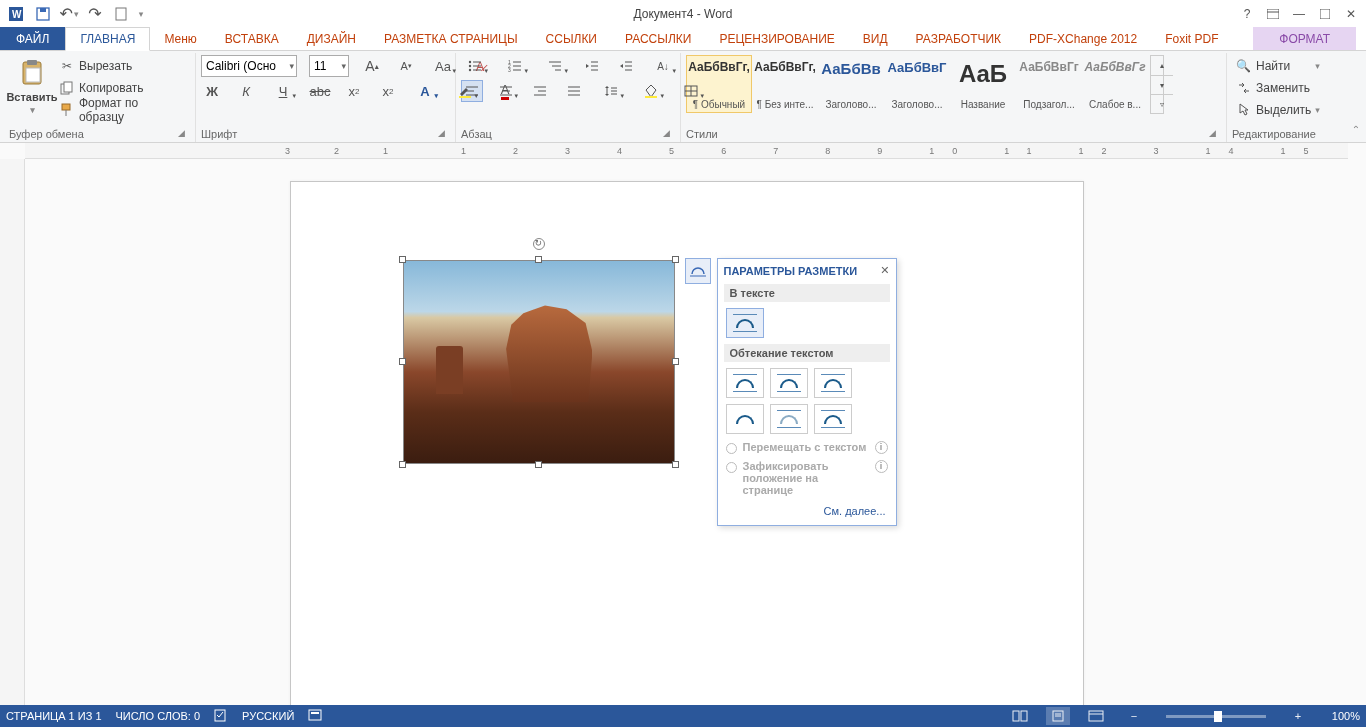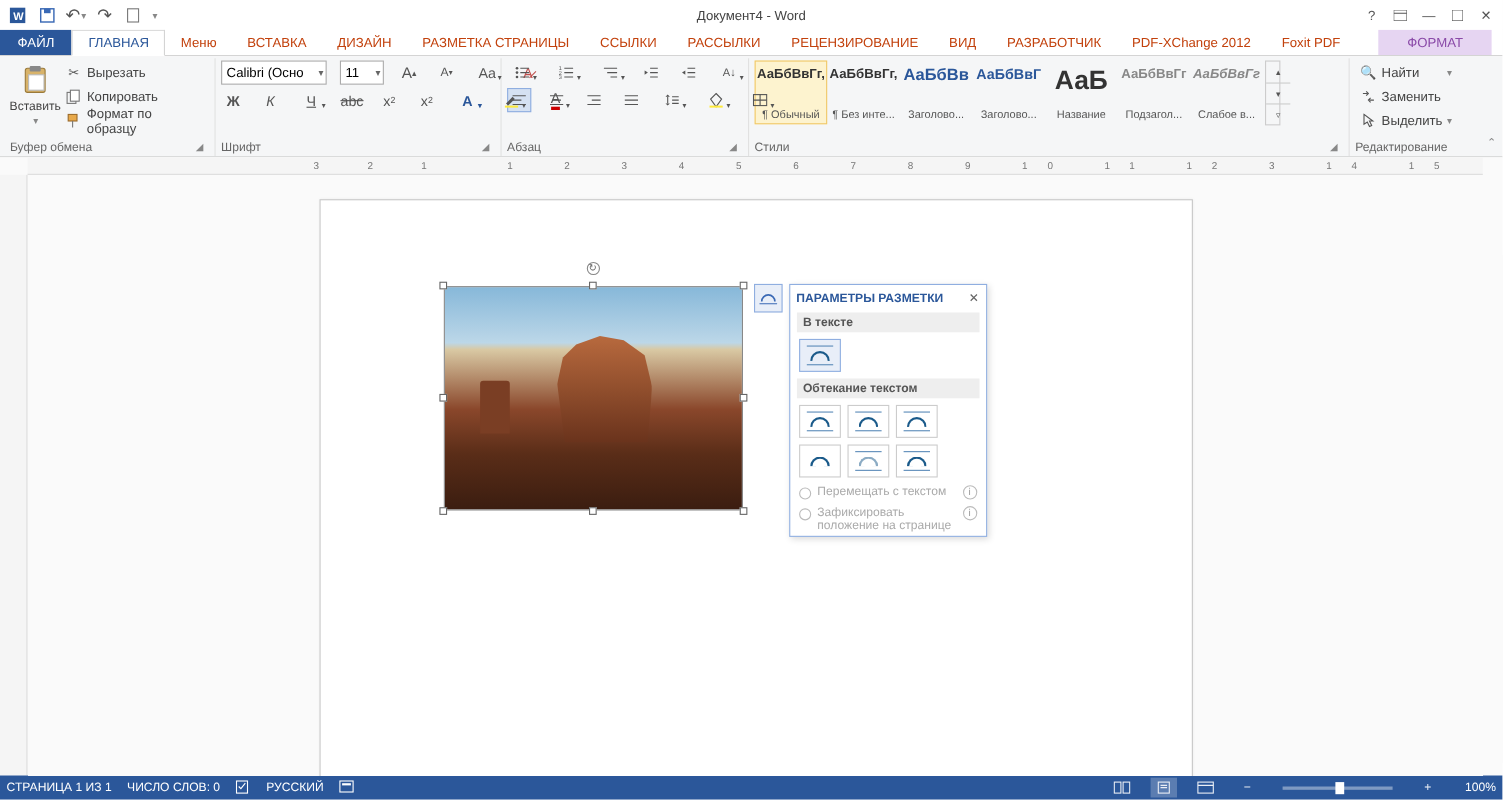--- a/index.html
+++ b/index.html
@@ -20,21 +20,21 @@
 .tab.active { background:#fff; border:1px solid #d4d4d4; border-bottom:1px solid #fff; margin-bottom:-1px; color:#2b579a; }
 .tab.context { background:#e6d5f2; color:#8a4aa8; margin-left:auto; margin-right:10px; padding:0 26px; }
 
 
 .ribbon { height:92px; background:#f5f6f7; border-bottom:1px solid #d4d4d4; display:flex; padding:2px 4px 0 4px; overflow:hidden; position:relative; }
 .group { border-right:1px solid #e1e1e1; padding:2px 5px 0 5px; display:flex; flex-direction:column; }
 .group-body { flex:1; display:flex; align-items:flex-start; }
 .group-label { font-size:11px; color:#666; text-align:left; padding:1px 0 2px; position:relative; }
 .group-label .launcher { position:absolute; right:0; bottom:2px; width:12px; height:12px; font-size:9px; color:#888; cursor:pointer; }
 
-.big-btn { width:46px; display:flex; flex-direction:column; align-items:center; gap:2px; cursor:pointer; padding:2px; font-size:11px; color:#444; }
+.big-btn { width:46px; display:flex; flex-direction:column; align-items:center; gap:2px; cursor:pointer; padding:2px; font-size:11px; color:#444;font-weight:bold; }
 .big-icon { width:32px; height:32px; display:flex; align-items:center; justify-content:center; }
 .stack3 { display:flex; flex-direction:column; gap:1px; }
 .small-row { display:flex; align-items:center; gap:4px; font-size:12px; color:#444; padding:1px 4px; cursor:pointer; height:21px; }
 .sm-icon { width:16px; height:16px; display:flex; align-items:center; justify-content:center; color:#555; }
 
 .font-row1 { display:flex; align-items:center; gap:12px; }
 .combo { height:22px; border:1px solid #ababab; background:#fff; font-size:12px; display:flex; align-items:center; padding:0 14px 0 4px; position:relative; cursor:pointer; }
 .combo::after { content:"▾"; position:absolute; right:2px; font-size:9px; color:#666; }
 .icon-btn { width:22px; height:22px; display:flex; align-items:center; justify-content:center; cursor:pointer; color:#555; font-size:13px; }
 .icon-btn.drop { width:28px; position:relative; }
@@ -72,21 +72,21 @@
 .layout-pop { position:absolute; top:76px; left:426px; width:180px; background:#fff; border:1px solid #8faee0; box-shadow:2px 2px 6px rgba(0,0,0,0.15); font-size:11px; }
 .layout-pop .hdr { display:flex; align-items:flex-end; justify-content:space-between; padding:5px 6px; color:#2b579a; font-weight:bold; }
 .layout-pop .hdr .x { cursor:pointer; color:#666; font-weight:normal; }
 .layout-pop .sec-title { background:#eee; padding:3px 6px; color:#555; font-weight:bold; margin:2px 6px; }
 .layout-grid { display:flex; flex-wrap:wrap; gap:6px; padding:4px 8px; }
 .lay-opt { width:38px; height:30px; border:1px solid #ccc; background:#fff; display:flex; align-items:center; justify-content:center; cursor:pointer; position:relative; }
 .lay-opt.sel { border-color:#8faee0; background:#e8eef8; }
 .lay-opt .arc{ width:18px; height:9px; border:2px solid #1a5a8a; border-bottom:none; border-radius:18px 18px 0 0;}
 .lay-opt .lines::before,.lay-opt .lines::after{content:"";position:absolute;left:6px;right:6px;height:1px;background:#5a8ab8;}
 .lay-opt .lines::before{top:5px}.lay-opt .lines::after{bottom:5px}
-.radio-row { display:flex; align-items:flex-start; gap:6px; padding:3px 8px; color:#aaa; }
+.radio-row { display:flex; align-items:flex-start; gap:6px; padding:3px 8px; color:#aaa;font-weight:bold; }
 .radio-row .r { width:11px;height:11px;border:1px solid #bbb;border-radius:50%;margin-top:2px;}
 .info-i { margin-left:auto; width:13px; height:13px; border:1px solid #bbb; border-radius:50%; font-size:9px; text-align:center; color:#999; }
 .see-more { text-align:right; padding:6px 10px 8px; color:#2b579a; cursor:pointer; }
 
 
 .status { position:absolute; bottom:0; left:0; right:0; height:22px; background:#2b579a; color:#fff; font-size:11px; display:flex; align-items:center; padding:0 6px; gap:14px; }
 .status .spacer { flex:1; }
 .status .vbtn { width:24px; height:18px; display:flex; align-items:center; justify-content:center; cursor:pointer; opacity:.9; }
 .zoom-slider { width:100px; height:3px; background:rgba(255,255,255,.4); position:relative; margin:0 6px;}
 .zoom-slider .thumb{position:absolute;top:-4px;left:48%;width:8px;height:11px;background:#fff;}
@@ -511,20 +511,21 @@
         <div class="radio-row">
             <div class="r"></div>
             <span style="flex:1">Перемещать с текстом</span>
             <div class="info-i">i</div>
           </div>
         <div class="radio-row">
             <div class="r"></div>
             <span style="flex:1">Зафиксировать положение на странице</span>
             <div class="info-i">i</div>
           </div>
+        <div class="see-more">См. далее...</div>
       </div>
     </div>
   </div>
 </div>
 
 <div class="status">
   <span>СТРАНИЦА 1 ИЗ 1</span>
   <span>ЧИСЛО СЛОВ: 0</span>
   <span><svg width="14" height="14">
         <rect x="1" y="2" width="10" height="11" fill="none" stroke="#fff"></rect>

